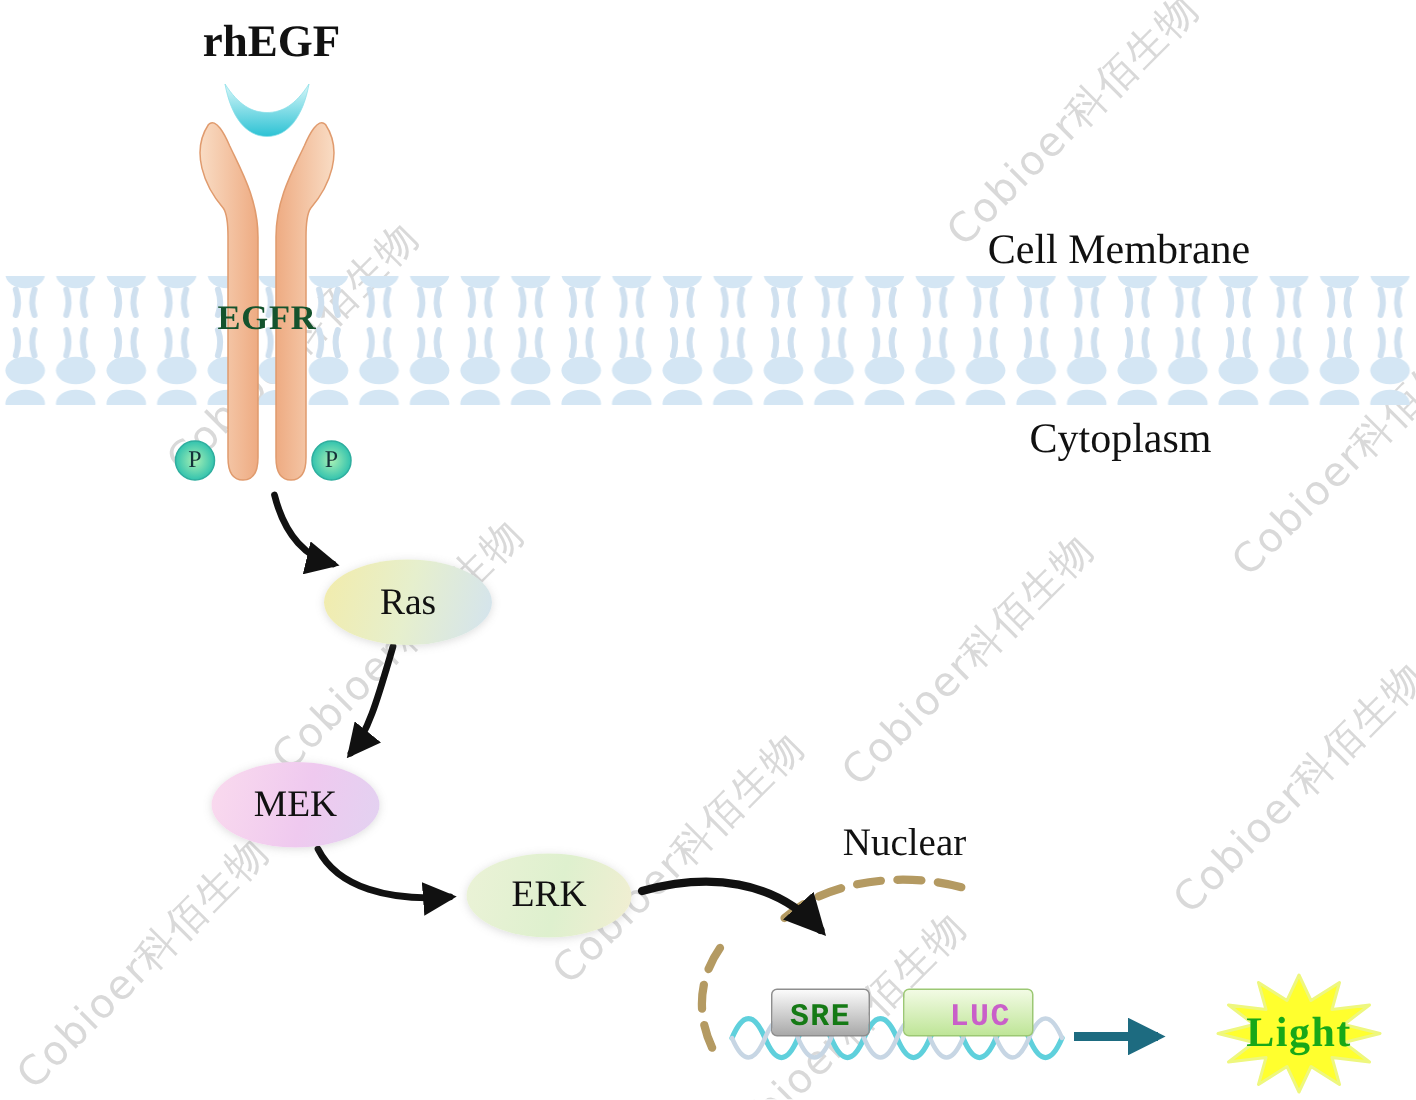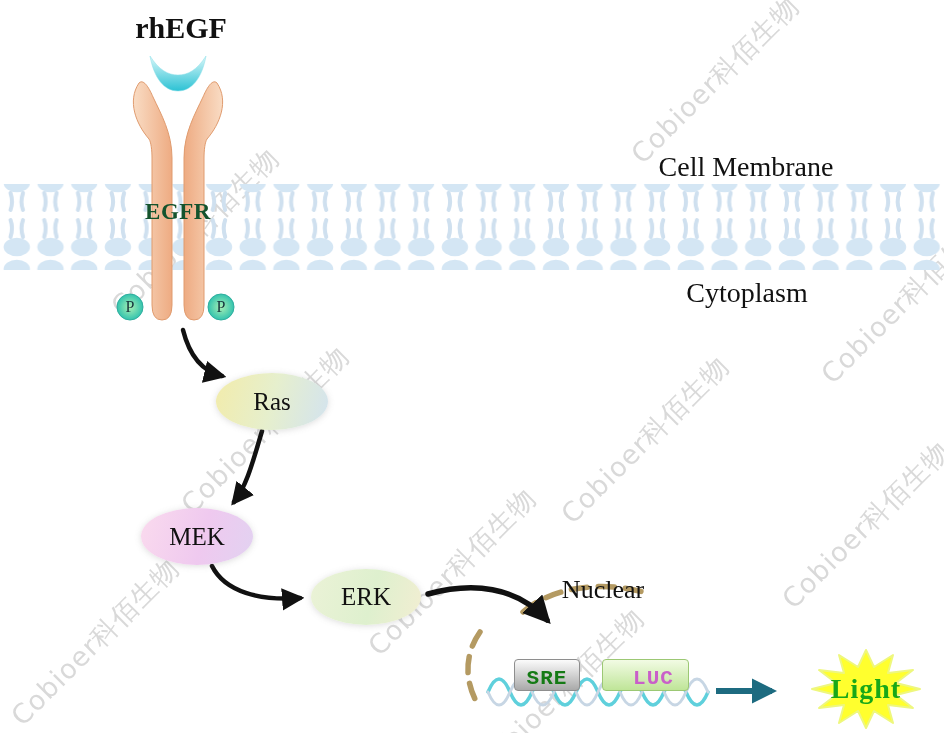--- a/index.html
+++ b/index.html
@@ -131,16 +131,16 @@
   <div class="box box-luc">
     <span>LUC</span>
   </div>
 
   <span class="label lbl-ligand" style="left:181px;top:28px">rhEGF</span>
   <span class="label lbl-egfr" style="left:178px;top:212px">EGFR</span>
   <span class="label lbl-mem" style="left:746px;top:167px">Cell Membrane</span>
   <span class="label lbl-cyt" style="left:747px;top:293px">Cytoplasm</span>
   <span class="label lbl-p" style="left:130px;top:307px">P</span>
   <span class="label lbl-p" style="left:221px;top:307px">P</span>
-  <span class="label lbl-nuclear" style="left:603px;top:590px">Nuclear</span>
+  <span class="label lbl-nuclear" style="left:603px;top:562px">Nuclear</span>
   <span class="label lbl-light" style="left:866px;top:689px">Light</span>
 
 </div>
 
 </body></html>

